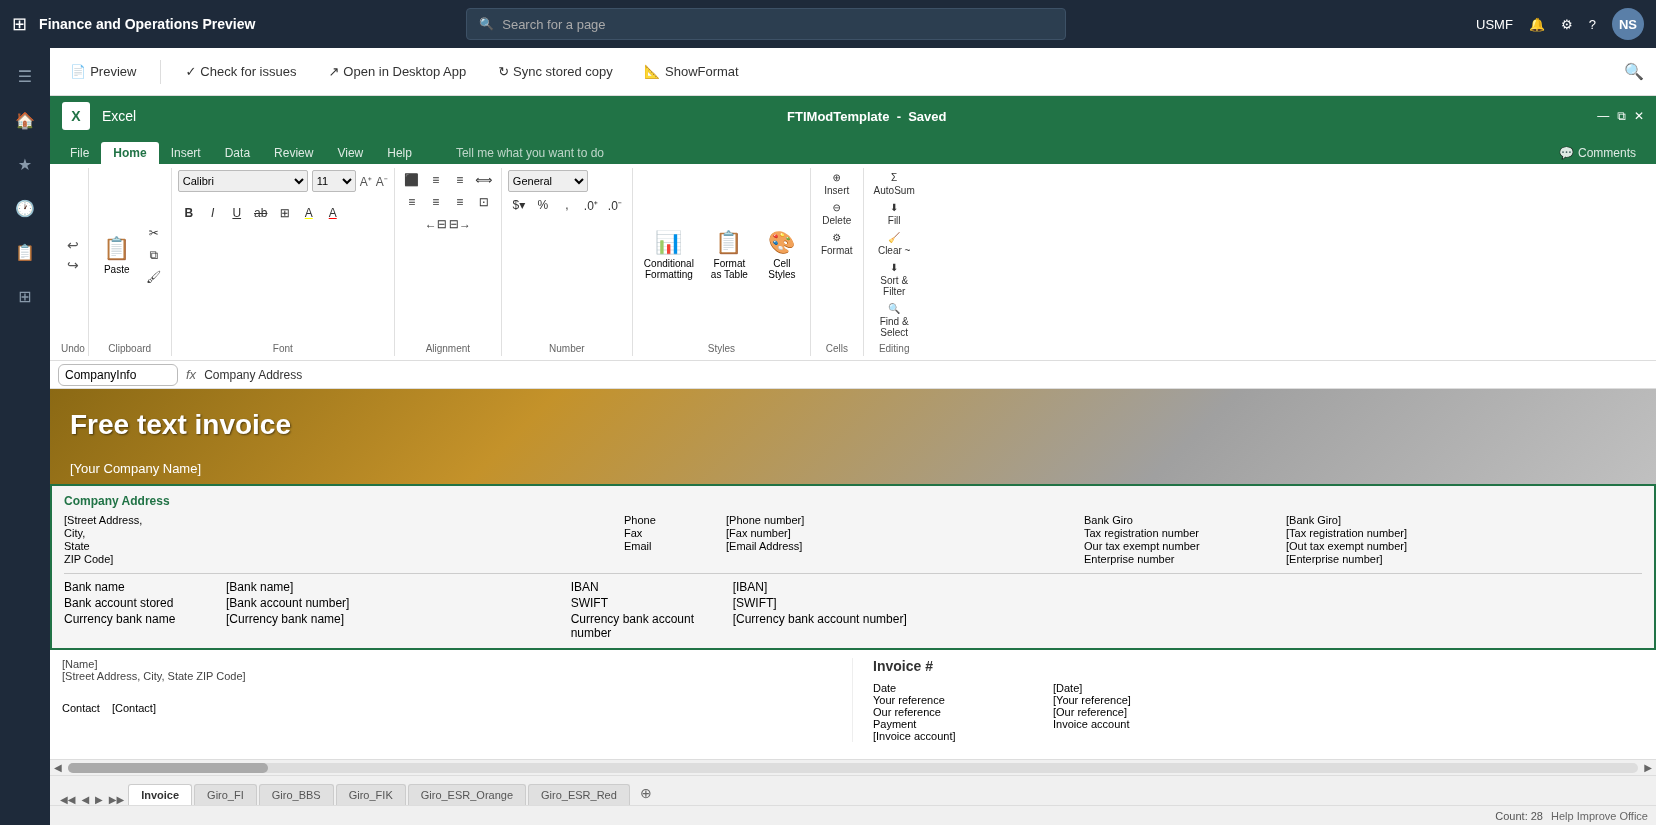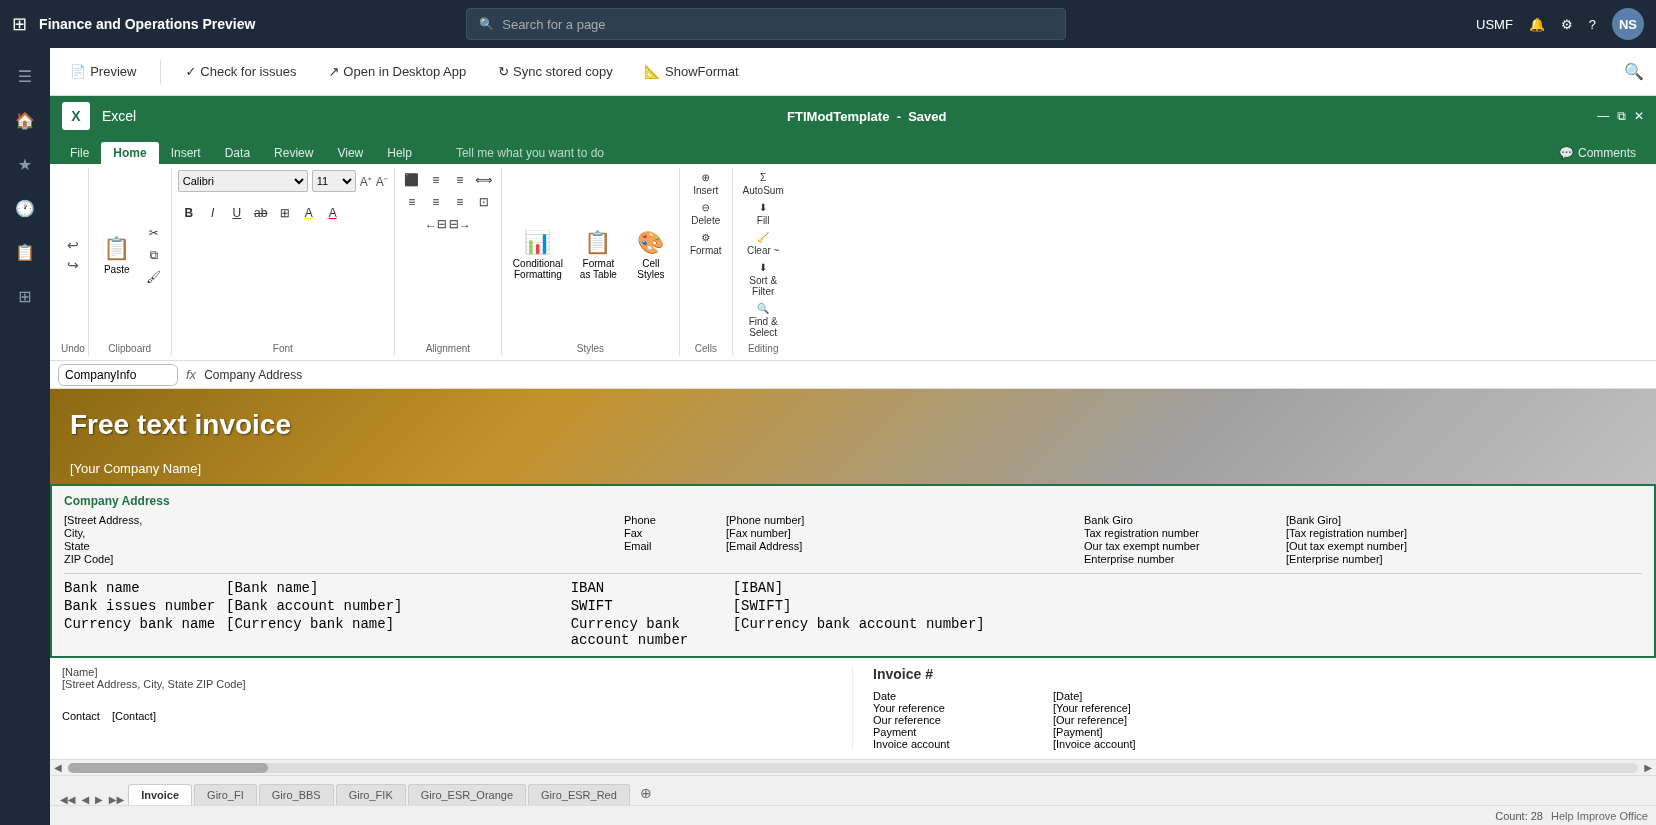--- a/index.html
+++ b/index.html
@@ -470,20 +470,35 @@
         <span class="fmt-btn">≡</span>
         <span class="fmt-btn">⊡</span>
       </div>
       <div class="fmt-row" style="gap:2px;">
         <span class="fmt-btn">←⊟</span>
         <span class="fmt-btn">⊟→</span>
       </div>
       <span class="ribbon-group-label">Alignment</span>
     </div>
 
+    <div class="ribbon-group" style="padding-bottom:16px; flex-direction: column; gap: 3px; align-items: flex-start;">
+      <div>
+        <select class="num-format-select">
+          <option>General</option>
+        </select>
+      </div>
+      <div class="fmt-row">
+        <span class="fmt-btn">$▾</span>
+        <span class="fmt-btn">%</span>
+        <span class="fmt-btn">,</span>
+        <span class="fmt-btn">.0⁺</span>
+        <span class="fmt-btn">.0⁻</span>
+      </div>
+      <span class="ribbon-group-label">Number</span>
+    </div>
 
     <div class="ribbon-group" style="padding-bottom:16px;">
       <div class="large-btn" style="font-size:10px; text-align:center; max-width:60px;">
         <span class="big-icon">📊</span>
         <span style="white-space:pre-line;">Conditional
 Formatting</span>
       </div>
       <div class="large-btn" style="font-size:10px; text-align:center; max-width:60px;">
         <span class="big-icon">📋</span>
         <span style="white-space:pre-line;">Format
@@ -584,28 +599,28 @@
             <span>Enterprise number</span>
           </div>
           <div style="display:flex; flex-direction:column; gap:1px;">
             <span>[Bank Giro]</span>
             <span>[Tax registration number]</span>
             <span>[Out tax exempt number]</span>
             <span>[Enterprise number]</span>
           </div>
         </div>
 
-        <div style="margin-top:8px; padding-top:6px; border-top:1px solid #ccc; display:grid; grid-template-columns: 160px 1fr 160px 1fr 220px 1fr; gap: 2px; font-size:14px;font-family:Liberation Mono, monospace;">
+        <div style="margin-top:8px; padding-top:6px; border-top:1px solid #ccc; display:grid; grid-template-columns: 160px 1fr 160px 1fr 220px 1fr; gap: 2px; font-size:12px;">
           <span>Bank name</span>
           <span>[Bank name]</span>
           <span>IBAN</span>
           <span>[IBAN]</span>
           <span></span>
             <span></span>
-          <span>Bank issues number</span>
+          <span>Bank account stored</span>
           <span>[Bank account number]</span>
           <span>SWIFT</span>
           <span>[SWIFT]</span>
           <span></span>
             <span></span>
           <span>Currency bank name</span>
           <span>[Currency bank name]</span>
           <span>Currency bank account number</span>
           <span>[Currency bank account number]</span>
           <span></span>
@@ -625,21 +640,20 @@
         <div class="invoice-num-section">
           <div class="section-title">Invoice #</div>
           <div class="inv-grid">
             <span>Date</span>
             <span>[Date]</span>
             <span>Your reference</span>
             <span>[Your reference]</span>
             <span>Our reference</span>
             <span>[Our reference]</span>
             <span>Payment</span>
-            <span>[Payment]</span>
             <span>Invoice account</span>
             <span>[Invoice account]</span>
           </div>
         </div>
       </div>
 
     </div>
   </div>
 
   <div class="h-scroll">

